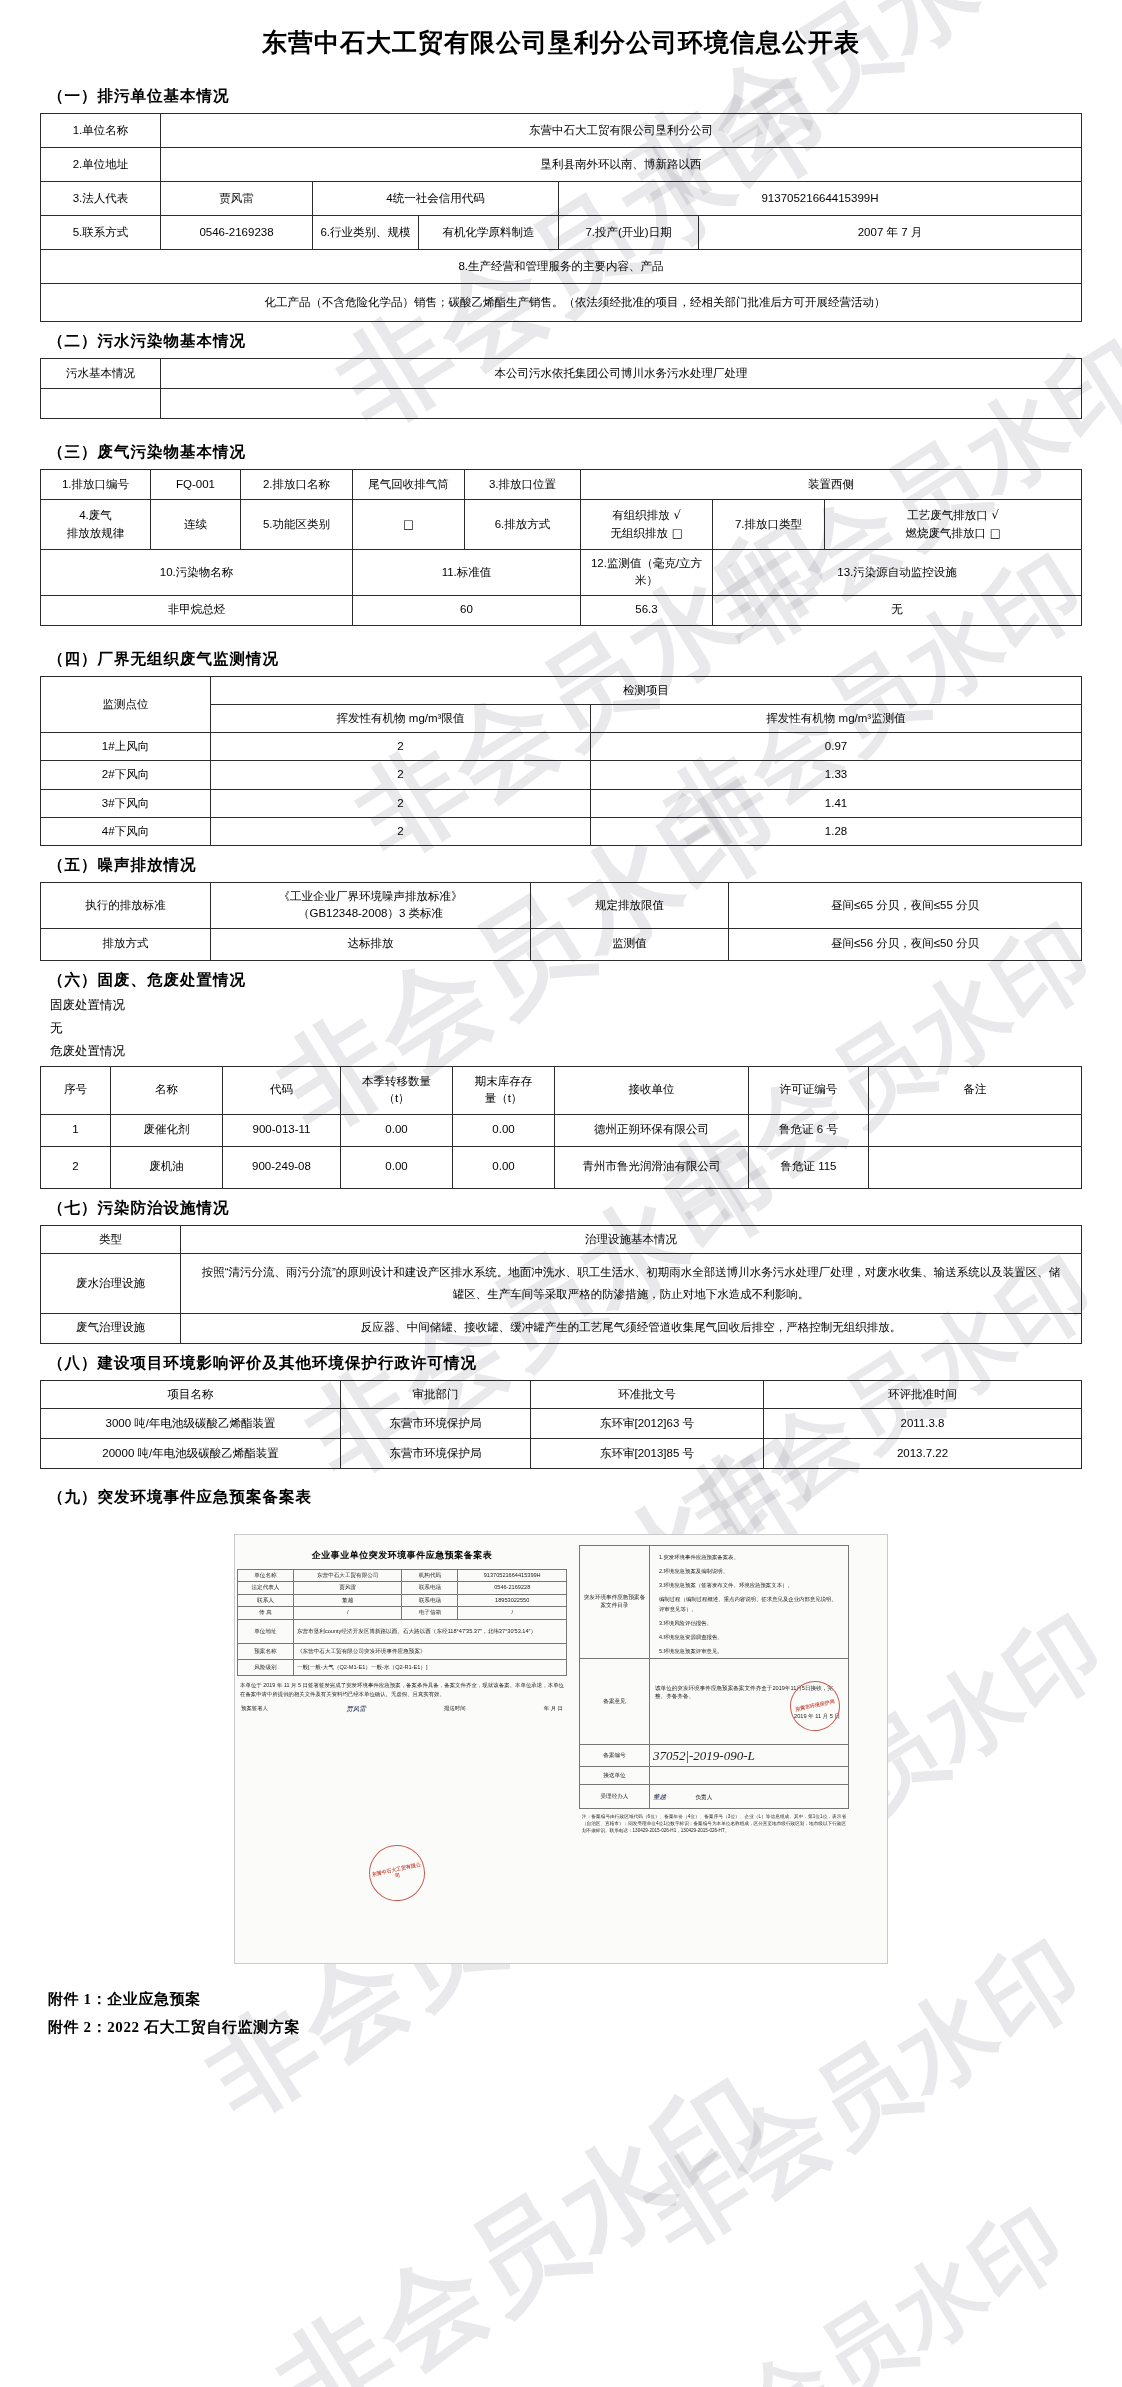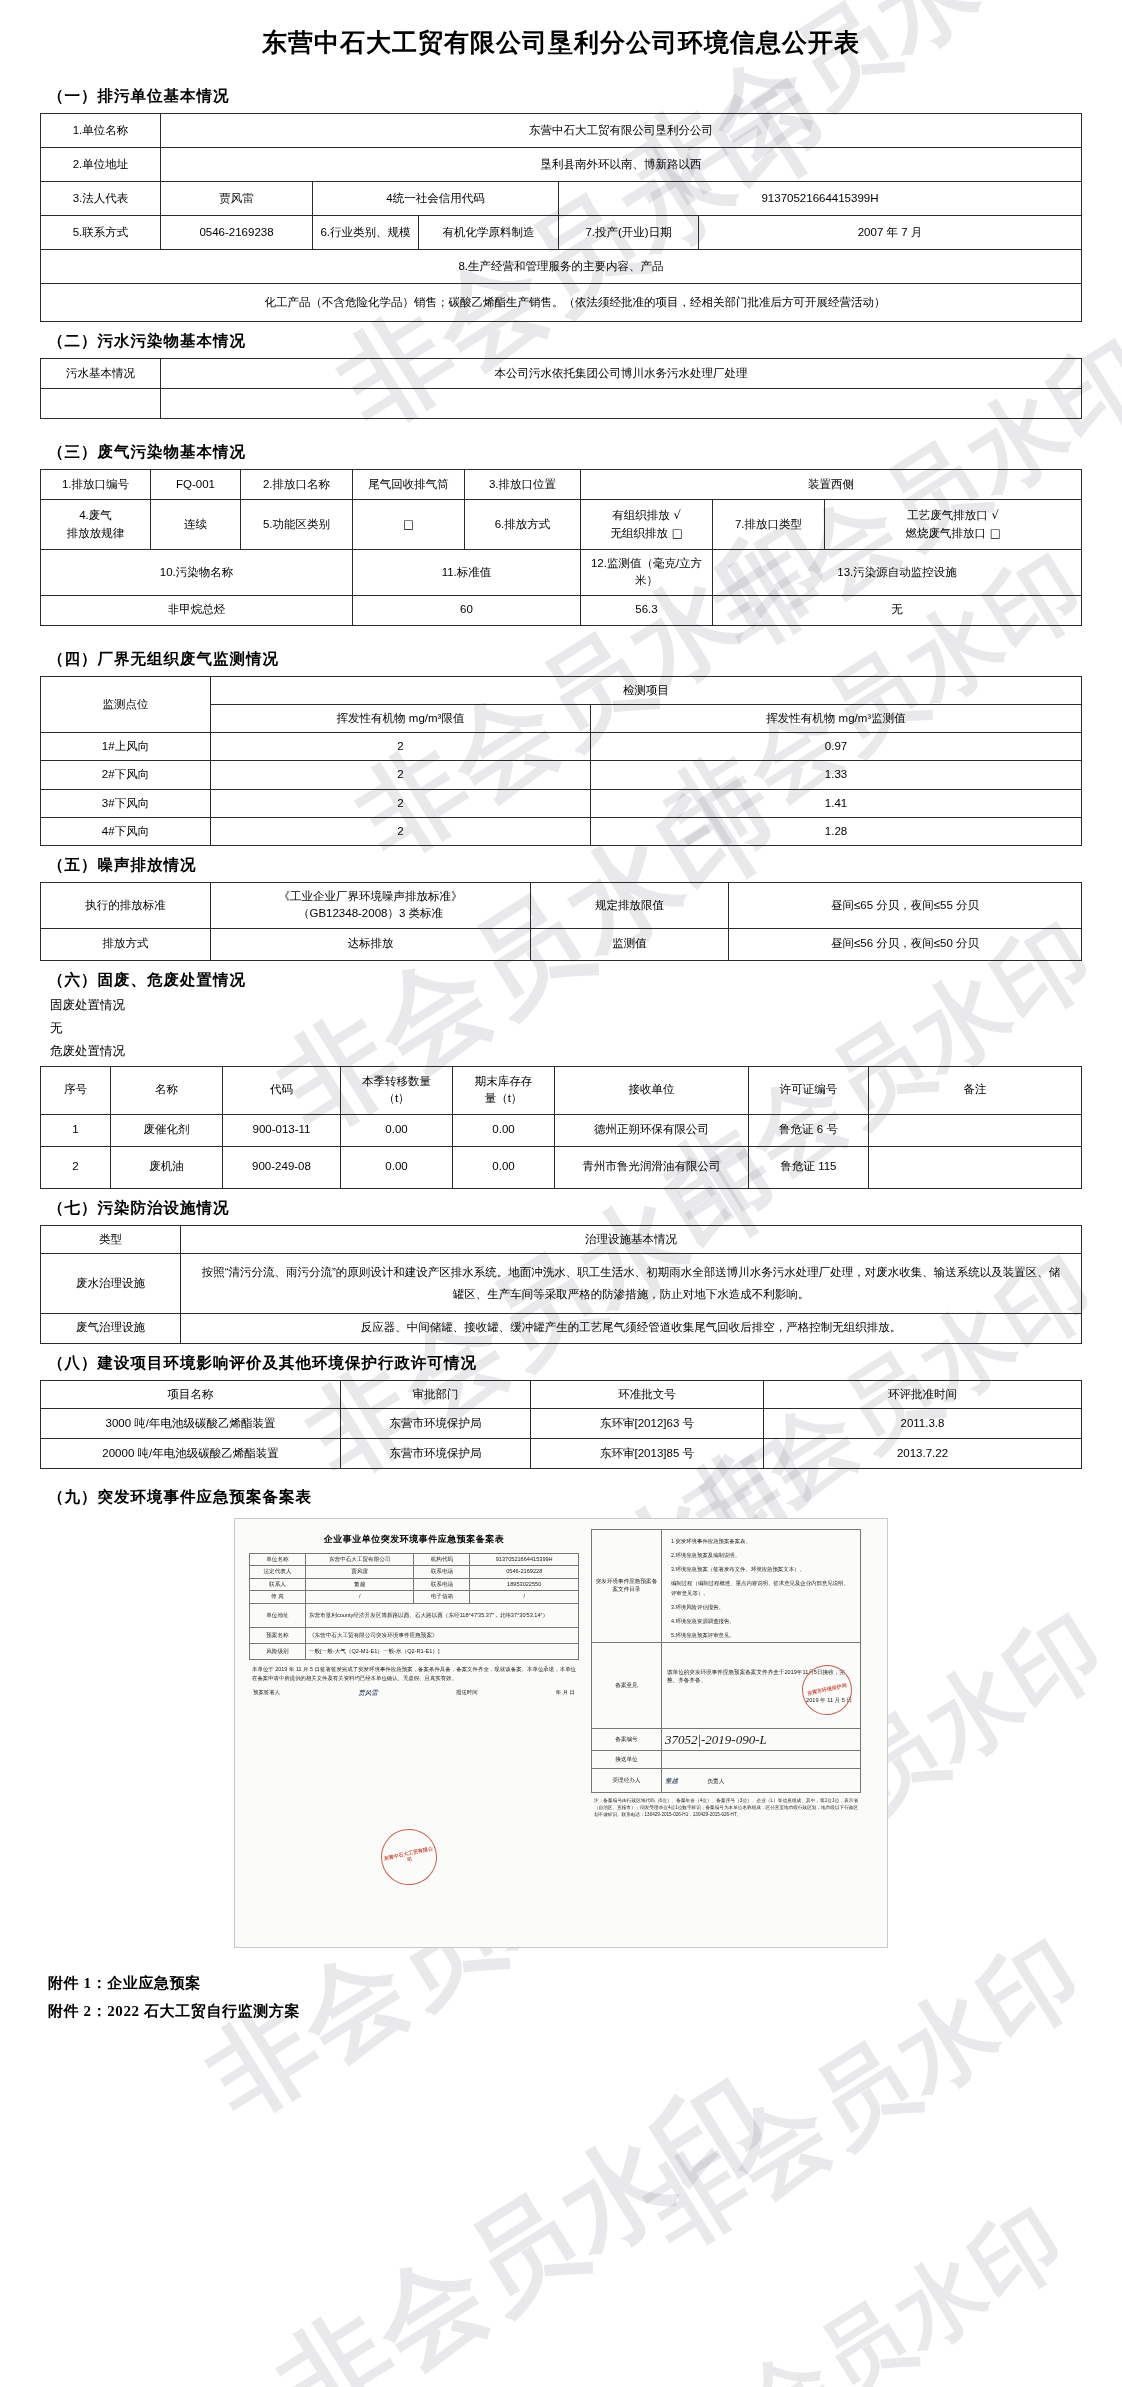--- a/index.html
+++ b/index.html
@@ -93,25 +93,26 @@
     z-index: 10;
     margin: 10px 0 0 0;
     display: flex;
     justify-content: center;
   }
   .scan {
     width: 654px;
     height: 430px;
     border: 1px solid #c9c9c9;
     background: #fbfbf9;
-    padding: 10px 14px;
+    padding: 10px 2px;
     position: relative;
     display: flex;
     gap: 12px;
     font-family: "Liberation Sans", "DejaVu Sans", sans-serif;
+    margin-top: 16px;
   }
   .scan-left { width: 330px; position: relative; }
   .scan-right { width: 270px; position: relative; }
   .scan-head {
     text-align: center;
     font-size: 9px;
     font-weight: 700;
     letter-spacing: .5px;
     margin: 4px 0 7px;
   }

